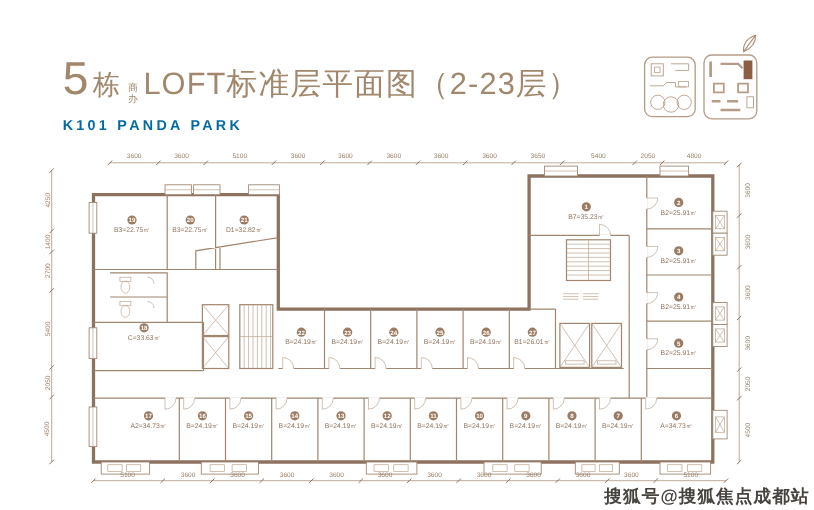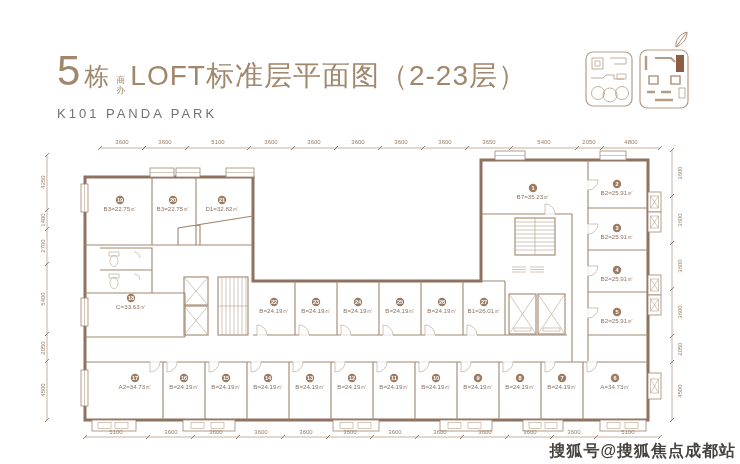--- a/index.html
+++ b/index.html
@@ -7,21 +7,21 @@
     width:740px;height:464px;position:relative;overflow:hidden;
     background:#ffffff;
     font-family:"Liberation Sans","DejaVu Sans",sans-serif;
   }
   .header{position:absolute;left:57px;top:44px;color:#a1876c;}
   .title-row{display:flex;align-items:baseline;line-height:1;}
   .bnum{font-size:42px;font-weight:500;letter-spacing:1px;}
   .bdong{font-size:25px;margin-left:3px;}
   .badge{display:inline-flex;flex-direction:column;font-size:9px;line-height:1.1;margin:0 5px 0 7px;transform:translateY(-2px);}
   .main-title{font-size:28px;letter-spacing:1px;margin-top:18px;}
-  .subtitle{font-size:13px;letter-spacing:3px;margin-top:8px;color:#737373;}
+  .subtitle{font-size:13px;letter-spacing:3px;margin-top:8px;color:#0369a1;font-weight:bold;}
   .keymap{position:absolute;left:583px;top:30px;}
   .plan{position:absolute;left:0;top:118px;}
   .watermark{
     position:absolute;right:4px;bottom:2px;
     font-size:16px;font-weight:bold;letter-spacing:1px;color:#47433f;
     text-shadow:-1.5px -1.5px 0 #fff,1.5px -1.5px 0 #fff,-1.5px 1.5px 0 #fff,1.5px 1.5px 0 #fff,0 2px 0 #fff,2px 0 0 #fff,0 -2px 0 #fff,-2px 0 0 #fff;
   }
   
   .wall-thick{stroke:#8d7260;stroke-width:3;fill:none;}
   .wall{stroke:#a0866f;stroke-width:1.1;fill:none;}

